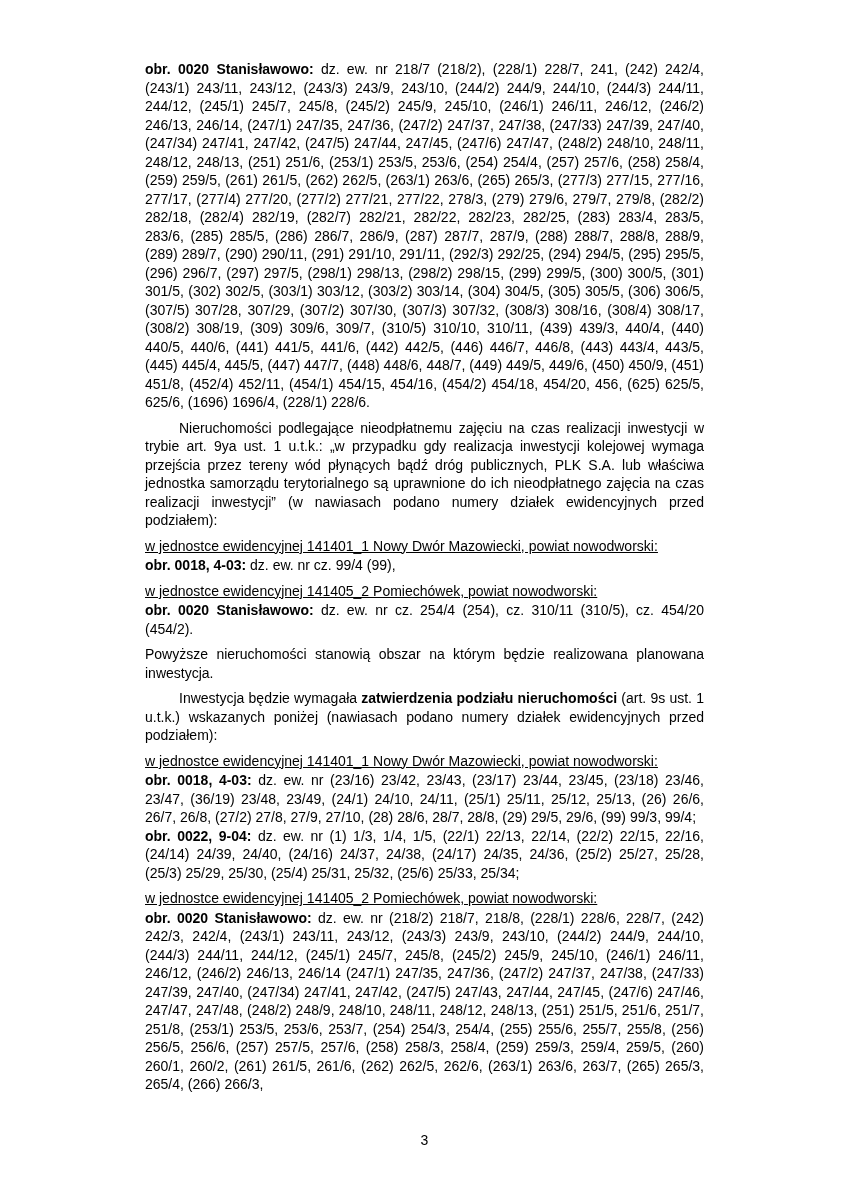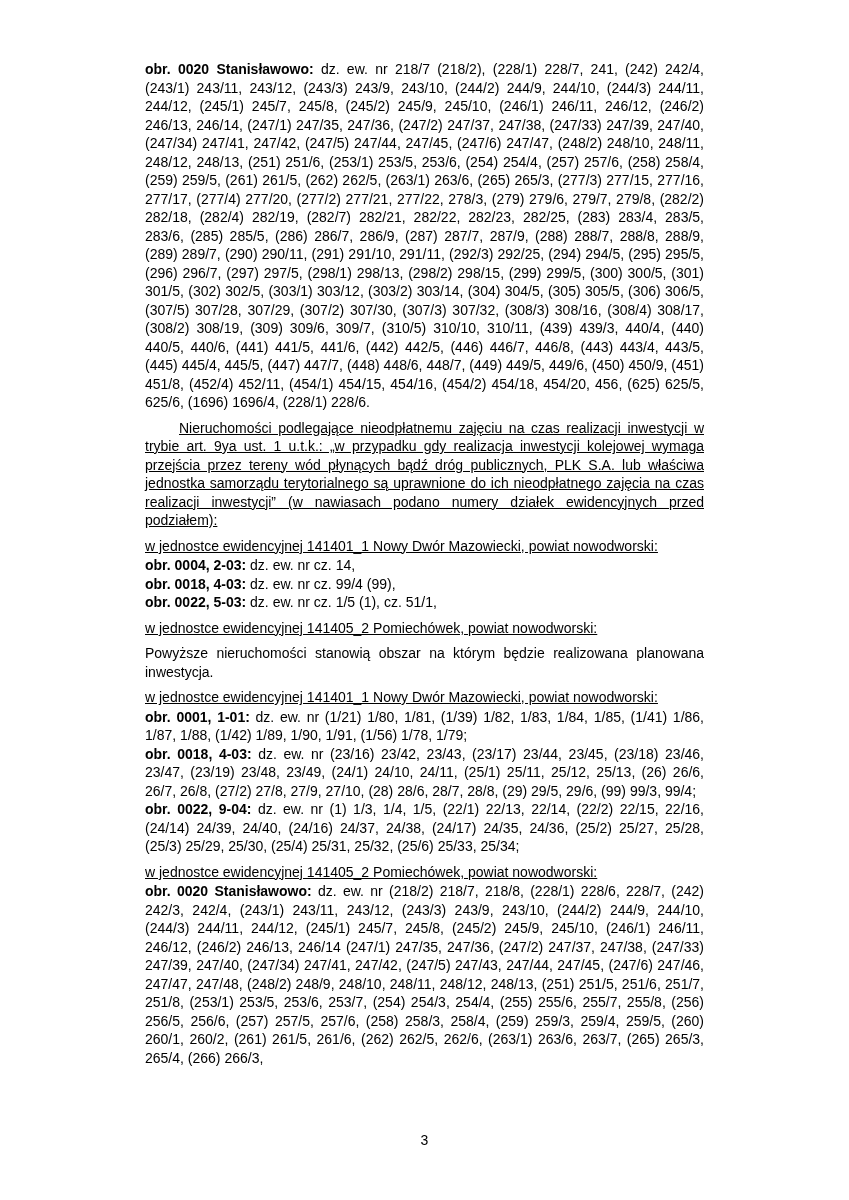--- a/index.html
+++ b/index.html
@@ -11,21 +11,21 @@
     margin: 0 auto;
     background: #ffffff;
     color: #000000;
     font-family: "Liberation Sans", sans-serif;
     font-size: 14px;
     line-height: 18.5px;
     padding: 60px 103px 0 103px;
     overflow: hidden;
   }
   .para { text-align: justify; margin-bottom: 7px; }
-  .indent { text-indent: 34px; text-decoration: underline; }
+  .indent { text-indent: 34px; }
   .gap-top { margin-top: 5px; }
   .bold { font-weight: normal; }
   b { font-weight: bold; }
   .section { margin-bottom: 7px; }
   .heading { margin-bottom: 1px; text-decoration: underline; }
   .heading .u { text-decoration: underline; }
   .item { text-align: justify; }
   .page-footer {
     position: absolute;
     top: 1131px;
@@ -38,36 +38,35 @@
 <body>
 
 <div class="page">
 
   <p class="para"><b>obr. 0020 Stanisławowo:</b><span> dz. ew. nr 218/7 (218/2), (228/1) 228/7, 241, (242) 242/4, (243/1) 243/11, 243/12, (243/3) 243/9, 243/10, (244/2) 244/9, 244/10, (244/3) 244/11, 244/12, (245/1) 245/7, 245/8, (245/2) 245/9, 245/10, (246/1) 246/11, 246/12, (246/2) 246/13, 246/14, (247/1) 247/35, 247/36, (247/2) 247/37, 247/38, (247/33) 247/39, 247/40, (247/34) 247/41, 247/42, (247/5) 247/44, 247/45, (247/6) 247/47, (248/2) 248/10, 248/11, 248/12, 248/13, (251) 251/6, (253/1) 253/5, 253/6, (254) 254/4, (257) 257/6, (258) 258/4, (259) 259/5, (261) 261/5, (262) 262/5, (263/1) 263/6, (265) 265/3, (277/3) 277/15, 277/16, 277/17, (277/4) 277/20, (277/2) 277/21, 277/22, 278/3, (279) 279/6, 279/7, 279/8, (282/2) 282/18, (282/4) 282/19, (282/7) 282/21, 282/22, 282/23, 282/25, (283) 283/4, 283/5, 283/6, (285) 285/5, (286) 286/7, 286/9, (287) 287/7, 287/9, (288) 288/7, 288/8, 288/9, (289) 289/7, (290) 290/11, (291) 291/10, 291/11, (292/3) 292/25, (294) 294/5, (295) 295/5, (296) 296/7, (297) 297/5, (298/1) 298/13, (298/2) 298/15, (299) 299/5, (300) 300/5, (301) 301/5, (302) 302/5, (303/1) 303/12, (303/2) 303/14, (304) 304/5, (305) 305/5, (306) 306/5, (307/5) 307/28, 307/29, (307/2) 307/30, (307/3) 307/32, (308/3) 308/16, (308/4) 308/17, (308/2) 308/19, (309) 309/6, 309/7, (310/5) 310/10, 310/11, (439) 439/3, 440/4, (440) 440/5, 440/6, (441) 441/5, 441/6, (442) 442/5, (446) 446/7, 446/8, (443) 443/4, 443/5, (445) 445/4, 445/5, (447) 447/7, (448) 448/6, 448/7, (449) 449/5, 449/6, (450) 450/9, (451) 451/8, (452/4) 452/11, (454/1) 454/15, 454/16, (454/2) 454/18, 454/20, 456, (625) 625/5, 625/6, (1696) 1696/4, (228/1) 228/6.</span></p>
 
   <p class="para indent gap-top">Nieruchomości podlegające nieodpłatnemu zajęciu na czas realizacji inwestycji w trybie art. 9ya ust. 1 u.t.k.: „w przypadku gdy realizacja inwestycji kolejowej wymaga przejścia przez tereny wód płynących bądź dróg publicznych, PLK S.A. lub właściwa jednostka samorządu terytorialnego są uprawnione do ich nieodpłatnego zajęcia na czas realizacji inwestycji” (w nawiasach podano numery działek ewidencyjnych przed podziałem):</p>
 
   <div class="section">
     <div class="heading"><span class="u">w jednostce ewidencyjnej 141401_1 Nowy Dwór Mazowiecki, powiat nowodworski:</span></div>
-    <p class="item"><b>obr. 0004, 2-03:</b><span> dz. ew. nr cz. 14,</span></p>
     <p class="item"><b>obr. 0018, 4-03:</b><span> dz. ew. nr cz. 99/4 (99),</span></p>
-    <p class="item"><b>obr. 0022, 5-03:</b><span> dz. ew. nr cz. 1/5 (1), cz. 51/1,</span></p>
   </div>
 
   <div class="section">
     <div class="heading"><span class="u">w jednostce ewidencyjnej 141405_2 Pomiechówek, powiat nowodworski:</span></div>
+    <p class="item"><b>obr. 0020 Stanisławowo:</b><span> dz. ew. nr cz. 254/4 (254), cz. 310/11 (310/5), cz. 454/20 (454/2).</span></p>
   </div>
 
   <p class="para bold">Powyższe nieruchomości stanowią obszar na którym będzie realizowana planowana inwestycja.</p>
 
+  <p class="para indent"><span>Inwestycja będzie wymagała </span><b>zatwierdzenia podziału nieruchomości</b><span> (art. 9s ust. 1 u.t.k.) wskazanych poniżej (nawiasach podano numery działek ewidencyjnych przed podziałem):</span></p>
 
   <div class="section">
     <div class="heading"><span class="u">w jednostce ewidencyjnej 141401_1 Nowy Dwór Mazowiecki, powiat nowodworski:</span></div>
-    <p class="item"><b>obr. 0001, 1-01:</b><span> dz. ew. nr (1/21) 1/80, 1/81, (1/39) 1/82, 1/83, 1/84, 1/85, (1/41) 1/86, 1/87, 1/88, (1/42) 1/89, 1/90, 1/91, (1/56) 1/78, 1/79;</span></p>
-    <p class="item"><b>obr. 0018, 4-03:</b><span> dz. ew. nr (23/16) 23/42, 23/43, (23/17) 23/44, 23/45, (23/18) 23/46, 23/47, (23/19) 23/48, 23/49, (24/1) 24/10, 24/11, (25/1) 25/11, 25/12, 25/13, (26) 26/6, 26/7, 26/8, (27/2) 27/8, 27/9, 27/10, (28) 28/6, 28/7, 28/8, (29) 29/5, 29/6, (99) 99/3, 99/4;</span></p>
+    <p class="item"><b>obr. 0018, 4-03:</b><span> dz. ew. nr (23/16) 23/42, 23/43, (23/17) 23/44, 23/45, (23/18) 23/46, 23/47, (36/19) 23/48, 23/49, (24/1) 24/10, 24/11, (25/1) 25/11, 25/12, 25/13, (26) 26/6, 26/7, 26/8, (27/2) 27/8, 27/9, 27/10, (28) 28/6, 28/7, 28/8, (29) 29/5, 29/6, (99) 99/3, 99/4;</span></p>
     <p class="item"><b>obr. 0022, 9-04:</b><span> dz. ew. nr (1) 1/3, 1/4, 1/5, (22/1) 22/13, 22/14, (22/2) 22/15, 22/16, (24/14) 24/39, 24/40, (24/16) 24/37, 24/38, (24/17) 24/35, 24/36, (25/2) 25/27, 25/28, (25/3) 25/29, 25/30, (25/4) 25/31, 25/32, (25/6) 25/33, 25/34;</span></p>
   </div>
 
   <div class="section gap-top">
     <div class="heading"><span class="u">w jednostce ewidencyjnej 141405_2 Pomiechówek, powiat nowodworski:</span></div>
     <p class="item"><b>obr. 0020 Stanisławowo:</b><span> dz. ew. nr (218/2) 218/7, 218/8, (228/1) 228/6, 228/7, (242) 242/3, 242/4, (243/1) 243/11, 243/12, (243/3) 243/9, 243/10, (244/2) 244/9, 244/10, (244/3) 244/11, 244/12, (245/1) 245/7, 245/8, (245/2) 245/9, 245/10, (246/1) 246/11, 246/12, (246/2) 246/13, 246/14 (247/1) 247/35, 247/36, (247/2) 247/37, 247/38, (247/33) 247/39, 247/40, (247/34) 247/41, 247/42, (247/5) 247/43, 247/44, 247/45, (247/6) 247/46, 247/47, 247/48, (248/2) 248/9, 248/10, 248/11, 248/12, 248/13, (251) 251/5, 251/6, 251/7, 251/8, (253/1) 253/5, 253/6, 253/7, (254) 254/3, 254/4, (255) 255/6, 255/7, 255/8, (256) 256/5, 256/6, (257) 257/5, 257/6, (258) 258/3, 258/4, (259) 259/3, 259/4, 259/5, (260) 260/1, 260/2, (261) 261/5, 261/6, (262) 262/5, 262/6, (263/1) 263/6, 263/7, (265) 265/3, 265/4, (266) 266/3,</span></p>
   </div>
 
   <div class="page-footer">3</div>
 

